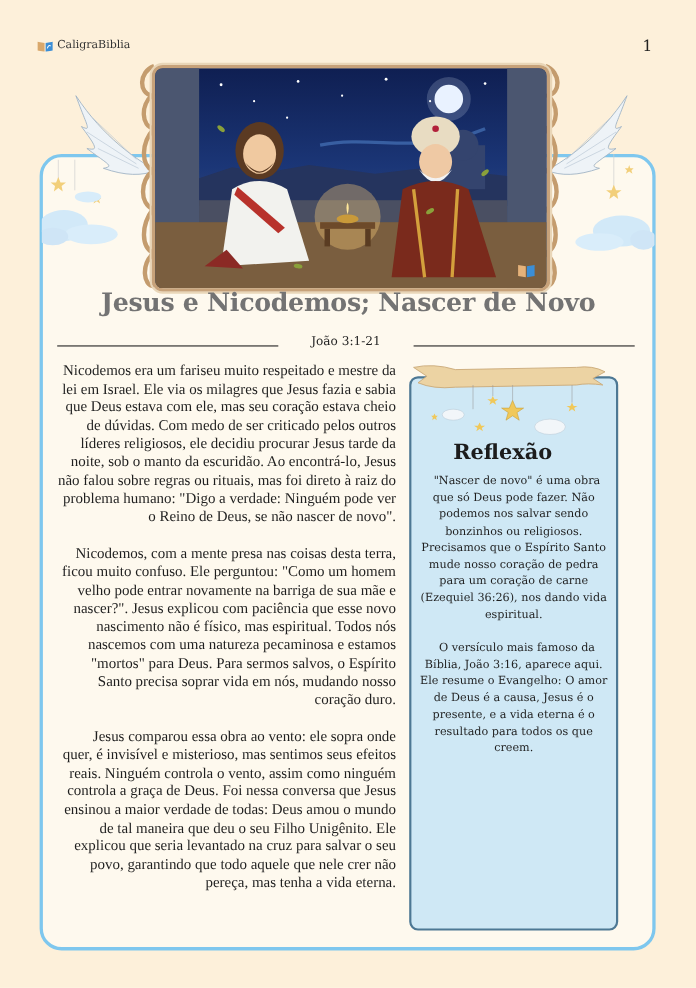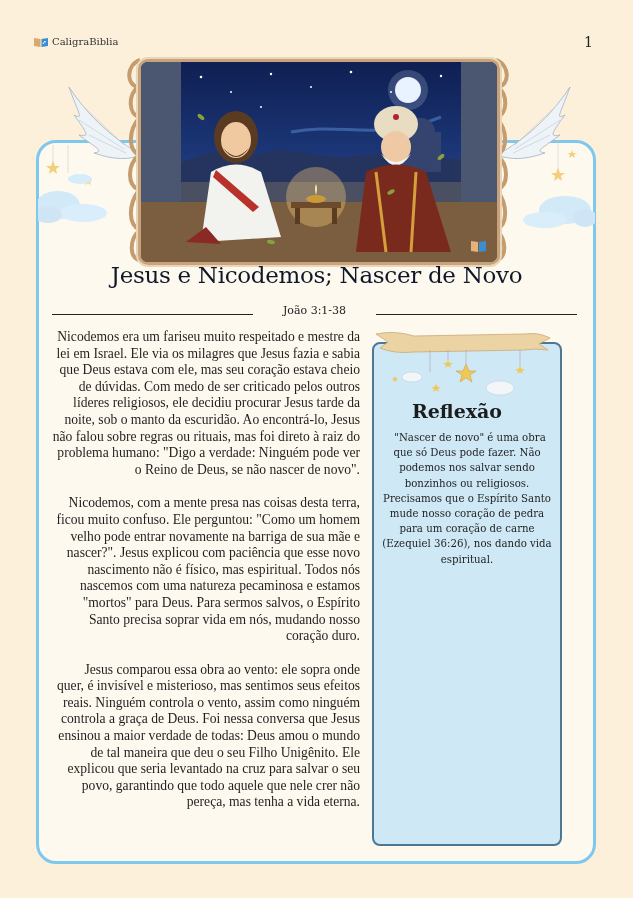--- a/index.html
+++ b/index.html
@@ -38,21 +38,21 @@
     overflow: hidden;
     box-shadow: 0 0 0 2px #e9d6b8;
   }
   .scroll-l, .scroll-r { position: absolute; top: 0; width: 22px; height: 210px; }
   .scroll-l { left: -4px; }
   .scroll-r { right: -6px; }
   .title {
     position: absolute; left: 0; right: 0; top: 262px;
     text-align: center;
     font-family: "DejaVu Serif", serif;
-    font-weight: normal; font-size: 23px; color: #0f172a;
+    font-weight: bold; font-size: 23px; color: #737373;
     letter-spacing: -0.3px;
   }
   .ref-row {
     position: absolute; left: 52px; width: 525px; top: 302px; height: 16px;
     display: flex; align-items: center;
   }
   .ref-line { flex: 1; height: 1px; background: #222; margin-top: 8px; }
   .ref-text { padding: 0 30px; font-size: 11px; color: #222; }
   .body-col {
     position: absolute; left: 50px; top: 329px; width: 310px;
@@ -202,21 +202,21 @@
         <path d="M0 1 L7 2 L7 12 L0 11 Z" fill="#e5b27a"></path>
         <path d="M8 2 L15 1 L15 11 L8 12 Z" fill="#3b8ed6"></path>
       </g>
     </svg>
   </div>
 </div>
 
 <h1 class="title" style="margin:0;">Jesus e Nicodemos; Nascer de Novo</h1>
 <div class="ref-row">
   <div class="ref-line"></div>
-  <span class="ref-text">João 3:1-38</span>
+  <span class="ref-text">João 3:1-21</span>
   <div class="ref-line"></div>
 </div>
 
 <div class="body-col">
   <p>Nicodemos era um fariseu muito respeitado e mestre da lei em Israel. Ele via os milagres que Jesus fazia e sabia que Deus estava com ele, mas seu coração estava cheio de dúvidas. Com medo de ser criticado pelos outros líderes religiosos, ele decidiu procurar Jesus tarde da noite, sob o manto da escuridão. Ao encontrá-lo, Jesus não falou sobre regras ou rituais, mas foi direto à raiz do problema humano: "Digo a verdade: Ninguém pode ver o Reino de Deus, se não nascer de novo".</p>
   <p>Nicodemos, com a mente presa nas coisas desta terra, ficou muito confuso. Ele perguntou: "Como um homem velho pode entrar novamente na barriga de sua mãe e nascer?". Jesus explicou com paciência que esse novo nascimento não é físico, mas espiritual. Todos nós nascemos com uma natureza pecaminosa e estamos "mortos" para Deus. Para sermos salvos, o Espírito Santo precisa soprar vida em nós, mudando nosso coração duro.</p>
   <p>Jesus comparou essa obra ao vento: ele sopra onde quer, é invisível e misterioso, mas sentimos seus efeitos reais. Ninguém controla o vento, assim como ninguém controla a graça de Deus. Foi nessa conversa que Jesus ensinou a maior verdade de todas: Deus amou o mundo de tal maneira que deu o seu Filho Unigênito. Ele explicou que seria levantado na cruz para salvar o seu povo, garantindo que todo aquele que nele crer não pereça, mas tenha a vida eterna.</p>
 </div>
 
 <div class="reflect"></div>
@@ -232,13 +232,14 @@
   <polygon points="58,10 59.5,13 63,13 60,15 61,18 58,16 55,18 56,15 53,13 56.5,13" fill="#f0c85a"></polygon>
   <polygon points="130,16 131.5,19 135,19 132,21 133,24 130,22 127,24 128,21 125,19 128.5,19" fill="#f0c85a"></polygon>
   <polygon points="46,34 47.5,37 51,37 48,39 49,42 46,40 43,42 44,39 41,37 44.5,37" fill="#f0c85a"></polygon>
   <polygon points="5,26 6,28 8,28 6.5,29.5 7,32 5,30.5 3,32 3.5,29.5 2,28 4,28" fill="#f0c85a"></polygon>
   <ellipse cx="22" cy="27" rx="10" ry="5" fill="#f2f6f9" stroke="#b9cad6" stroke-width="0.5"></ellipse>
   <ellipse cx="110" cy="38" rx="14" ry="7" fill="#f2f6f9" stroke="#b9cad6" stroke-width="0.5"></ellipse>
 </svg>
 <h2 class="reflect-title" style="margin:0;">Reflexão</h2>
 <div class="reflect-body">
   <p>"Nascer de novo" é uma obra que só Deus pode fazer. Não podemos nos salvar sendo bonzinhos ou religiosos. Precisamos que o Espírito Santo mude nosso coração de pedra para um coração de carne (Ezequiel 36:26), nos dando vida espiritual.</p>
+  <p>O versículo mais famoso da Bíblia, João 3:16, aparece aqui. Ele resume o Evangelho: O amor de Deus é a causa, Jesus é o presente, e a vida eterna é o resultado para todos os que creem.</p>
 </div>
 
 </body></html>

